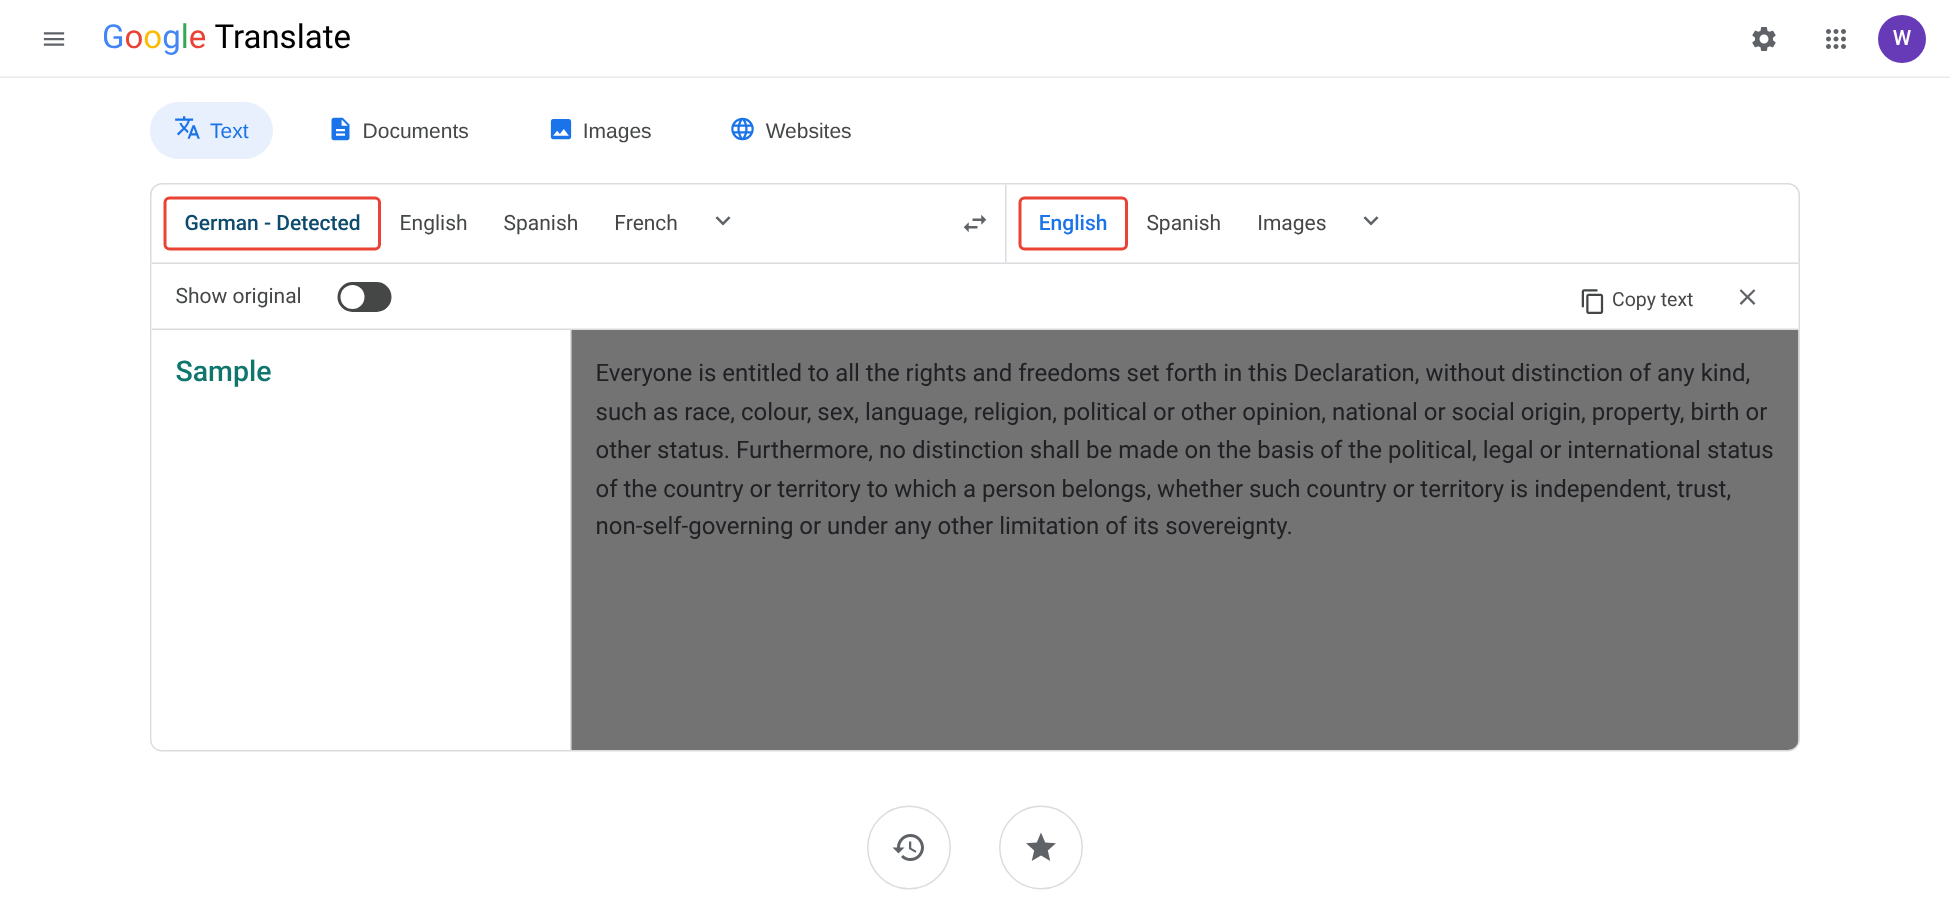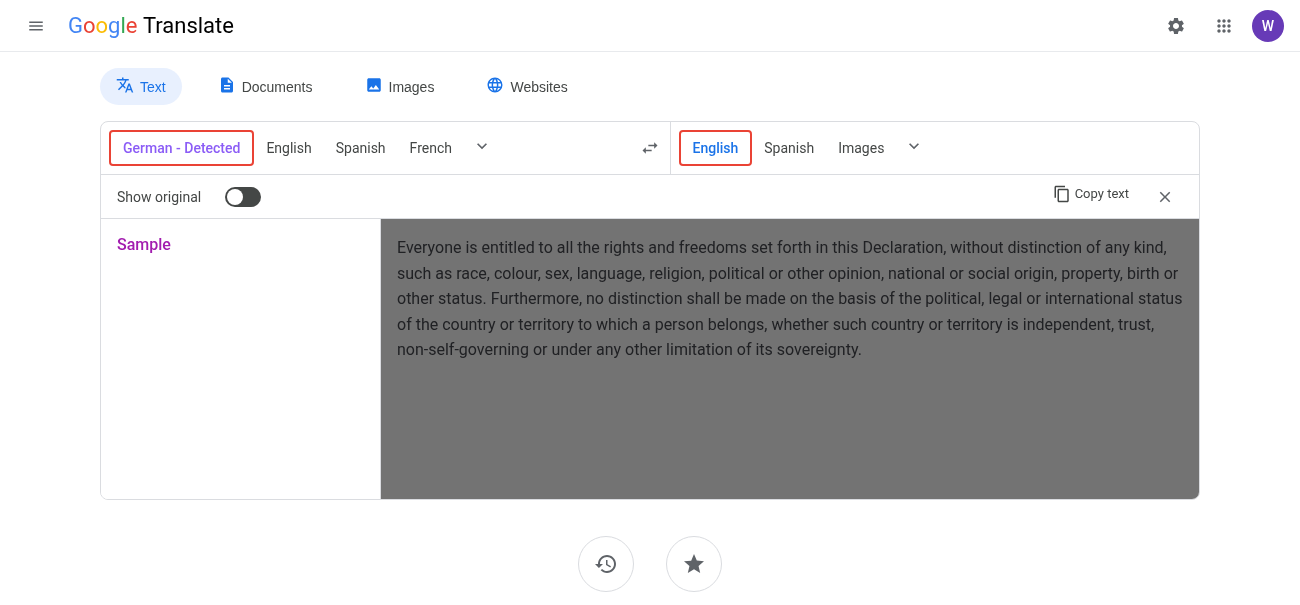--- a/index.html
+++ b/index.html
@@ -90,21 +90,21 @@
       padding: 8px 12px;
       border: none;
       background: transparent;
       cursor: pointer;
       font-size: 14px;
       color: #444746;
       border-radius: 4px;
       font-family: inherit;
     }
     .lang-btn.selected {
-      color: #8b5cf6;
+      color: #0c4a6e;
       font-weight: 500;
       border: 2px solid #EA4335;
       border-radius: 4px;
       background: transparent;
     }
     .lang-btn.selected-blue {
       color: #1a73e8;
       font-weight: 500;
       border: 2px solid #EA4335;
       border-radius: 4px;
@@ -134,21 +134,21 @@
     
     .toolbar {
       display: flex;
       align-items: center;
       padding: 4px 16px;
       border-bottom: 1px solid #dadce0;
       height: 44px;
       background: #fff;
     }
     .toolbar-left { display: flex; align-items: center; gap: 4px; flex: 1; }
-    .toolbar-right { display: flex; align-items: flex-start; gap: 8px; margin-left: auto; }
+    .toolbar-right { display: flex; align-items: flex-end; gap: 8px; margin-left: auto; }
     .show-original-label { font-size: 14px; color: #444746; margin-right: 20px; }
 
     
     .toggle {
       width: 36px; height: 20px;
       background: #444746;
       border-radius: 10px;
       position: relative;
       cursor: pointer;
       display: inline-block;
@@ -193,23 +193,23 @@
       display: flex;
     }
     .source-panel {
       width: 280px;
       min-height: 280px;
       border-right: 1px solid #dadce0;
       padding: 16px;
       background: #fff;
     }
     .source-title {
-      font-size: 16px;
+      font-size: 19px;
       font-weight: 500;
-      color: #a21caf;
+      color: #0f766e;
       margin-bottom: 12px;
     }
     .translation-panel {
       flex: 1;
       padding: 16px;
       min-height: 280px;
       background: #737373;
     }
     .translation-text {
       font-size: 16px;

